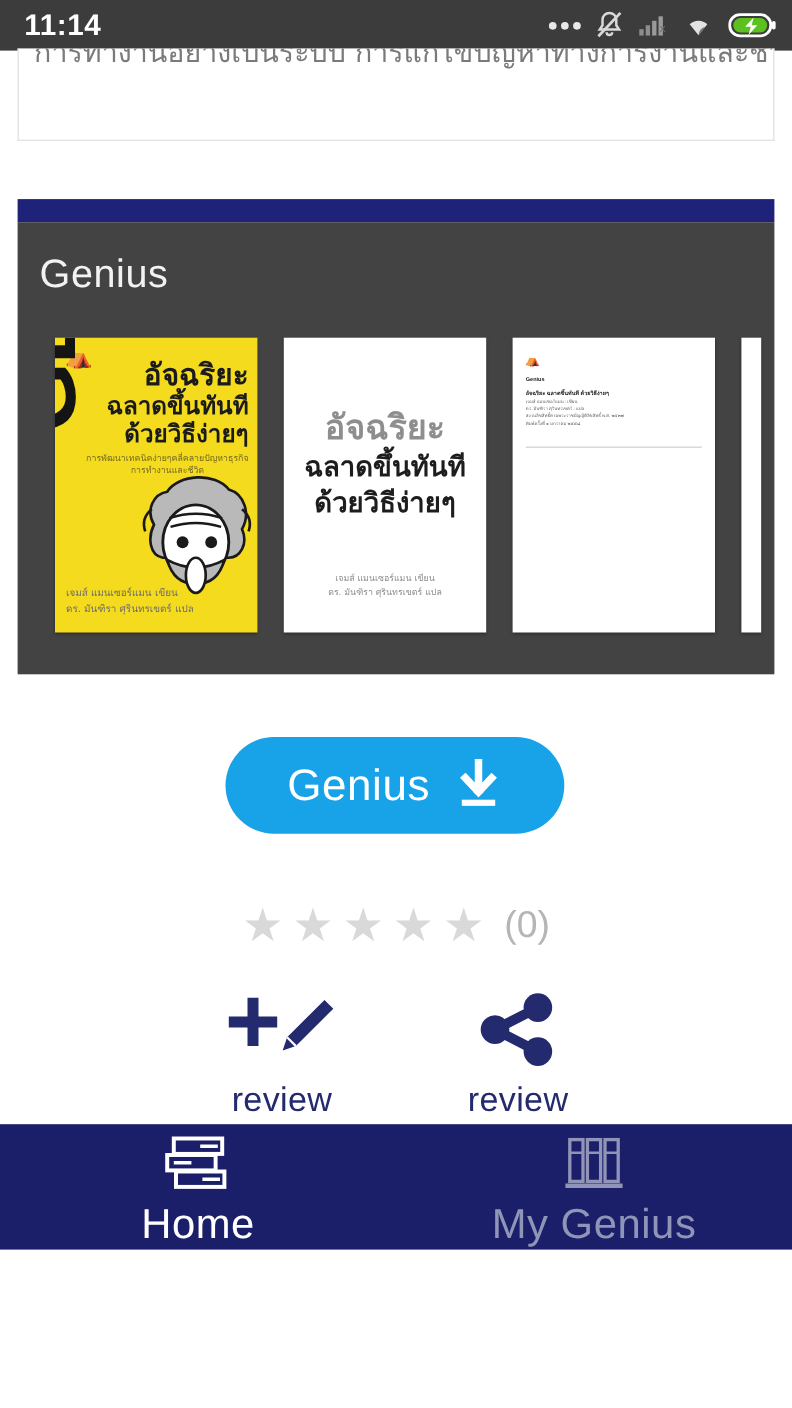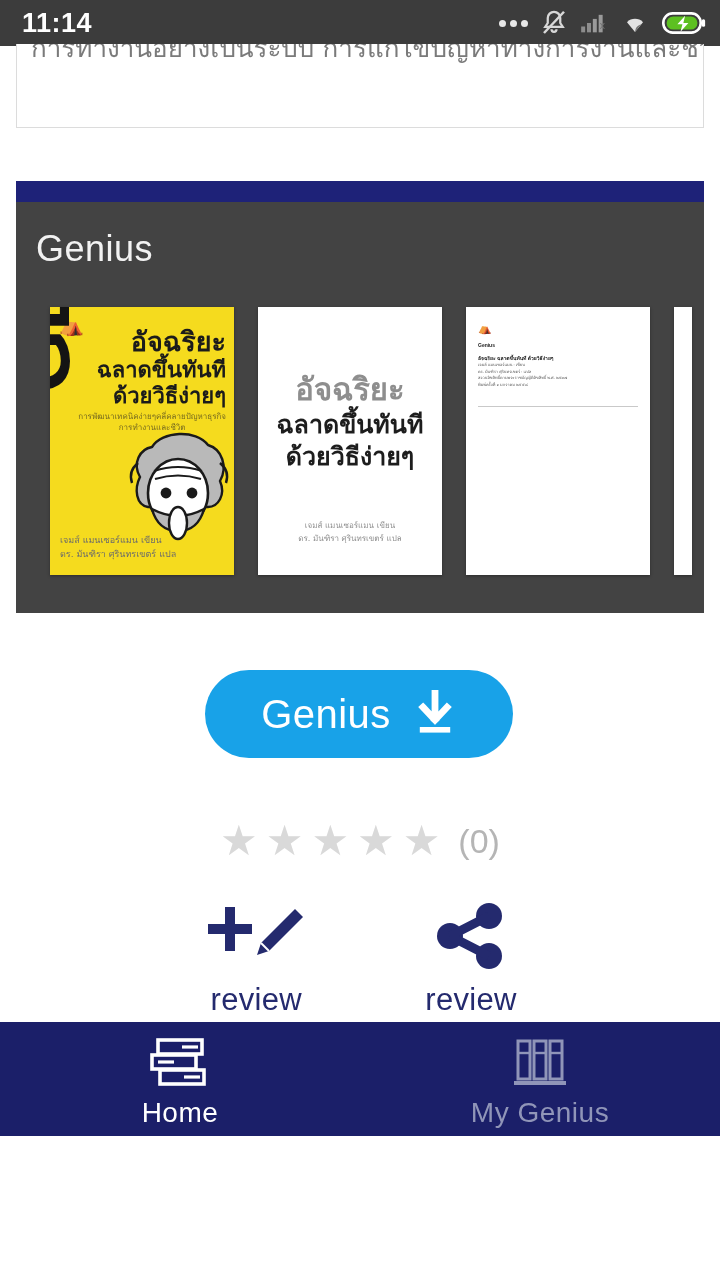--- a/index.html
+++ b/index.html
@@ -154,21 +154,21 @@
   
   .bottom-nav {
     position:absolute; left:0; bottom:0; width:720px; height:114px;
     background:#1b1f69; display:flex;
   }
   .nav-item {
     flex:1; display:flex; flex-direction:column;
     align-items:center; justify-content:center; cursor:pointer; padding-top:6px;
   }
   .nav-icon { height:56px; display:flex; align-items:flex-end; justify-content:center; }
-  .nav-label { font-size:28px; margin-top:6px; letter-spacing:0.5px; }
+  .nav-label { font-size:38px; margin-top:6px; letter-spacing:0.5px; }
   .nav-item.active .nav-label { color:#ffffff; }
   .nav-item.inactive .nav-label { color:#9095b8; }
 </style>
 </head>
 <body>
 
 <div class="screen">
 
   <div class="statusbar">
     <div class="status-time">11:14</div>

